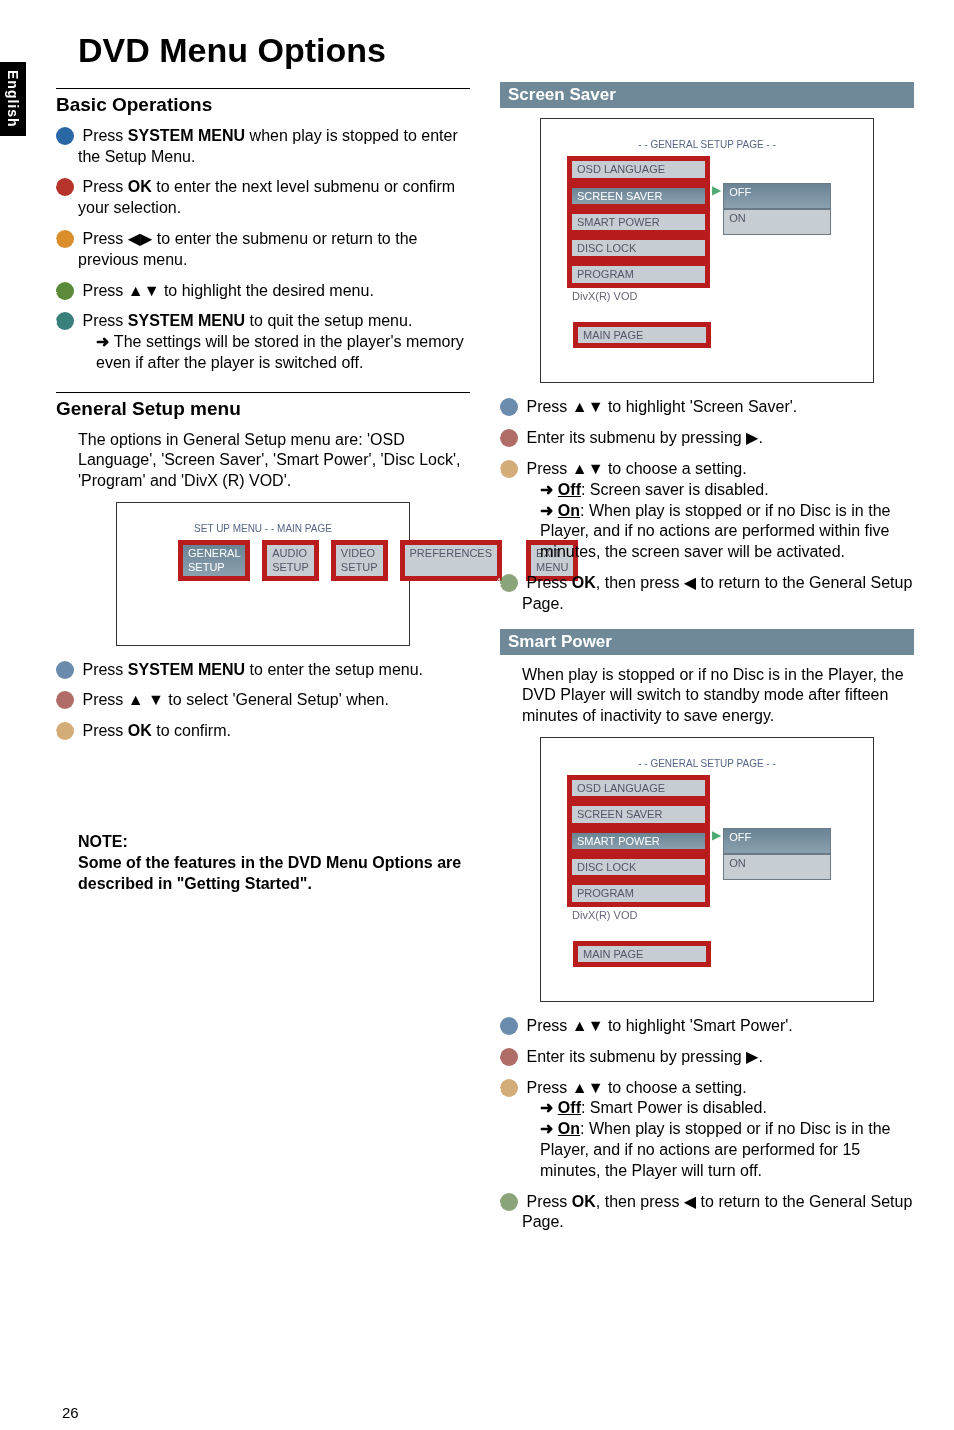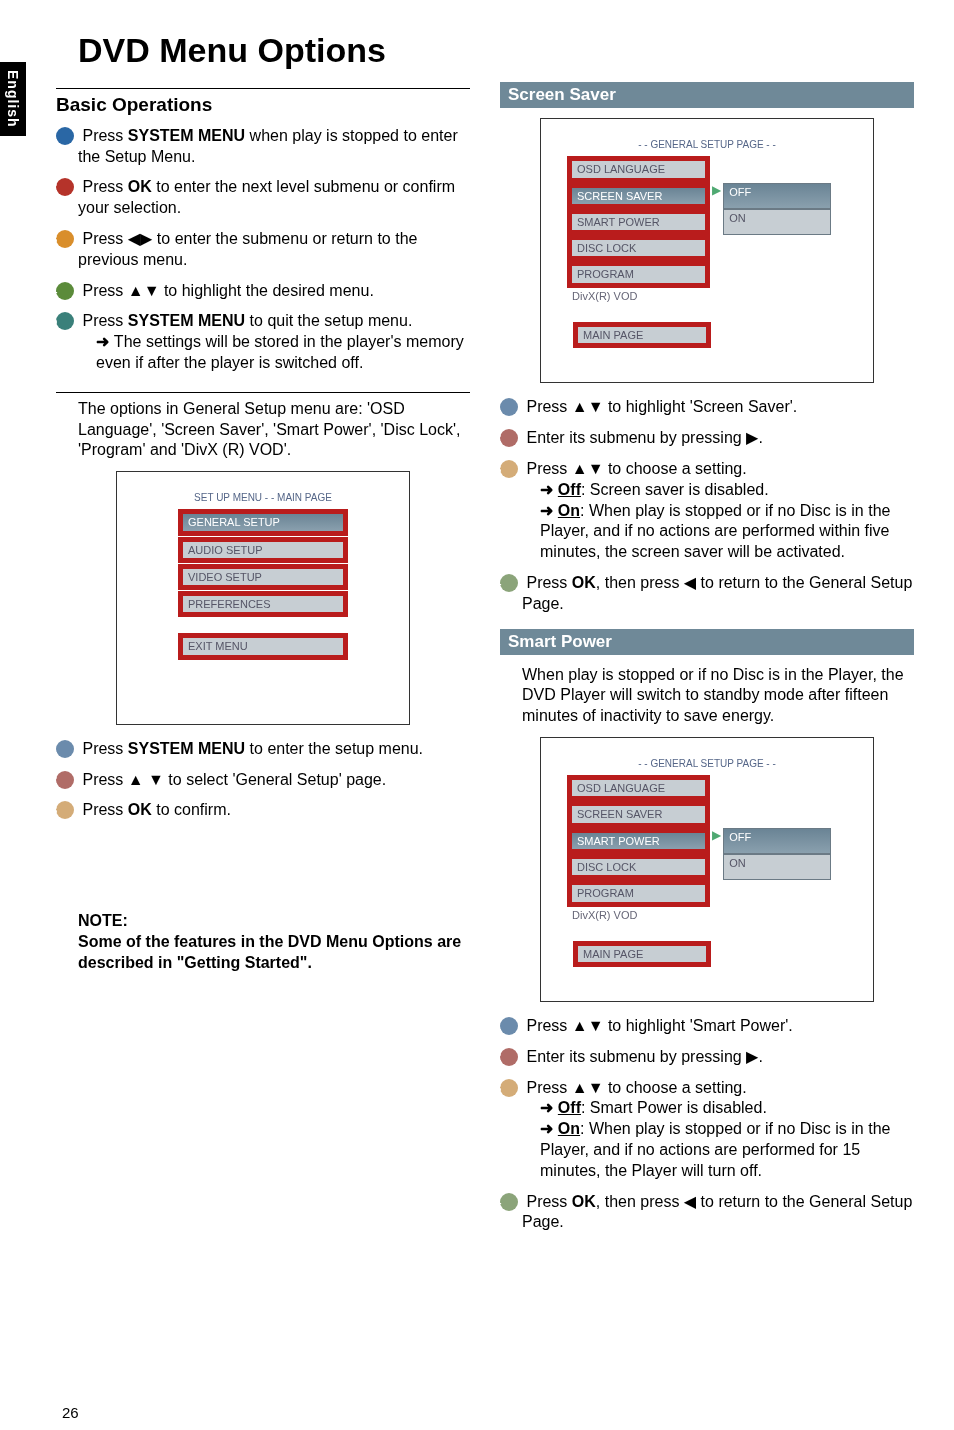--- a/index.html
+++ b/index.html
@@ -14,21 +14,21 @@
   .n1{background:#2a67a5}.n2{background:#b5332a}.n3{background:#d98e2b}.n4{background:#5b8b3a}.n5{background:#3a807a}
   .dim .num{filter:grayscale(0.3) opacity(0.75)}
   .step{margin:6px 0 10px 22px;text-indent:-22px}
   .arrow{color:#000;font-weight:bold}
   .indent{margin-left:18px;text-indent:0}
   .body-txt{margin:6px 0 10px 22px;text-indent:0}
   .note{margin-top:90px;margin-left:22px}
   .banner{background:#6f8998;color:#fff;font-weight:bold;padding:2px 8px;font-size:17px;margin:0 0 10px}
   .osd{border:1px solid #333;width:300px;margin:0 auto 14px;padding:16px;font-family:Arial,Helvetica,sans-serif;font-size:11px;color:#445}
   .osd-title{text-align:center;color:#568;font-size:10px;padding:3px 0 5px}
-  .osd-left{width:135px;display:flex;flex-direction:column;gap:1px}
+  .osd-left{width:135px;display:flex;flex-direction:row;gap:12px}
   .osd-item{background:#c7ced3;border:5px solid #b91c1c;padding:1px 5px;margin:0 0 0 6px;color:#556}
   .osd-item.sel{background:linear-gradient(#6a8495,#8aa0ae);color:#fff}
   .osd-item.plain{background:none;border:none;color:#667;margin-left:6px}
   .osd-opt{background:#c7ced3;border:1px solid #6b7a85;padding:1px 5px;margin:0 0 0 0;color:#556;width:100px}
   .osd-opt.sel{background:linear-gradient(#6a8495,#8aa0ae);color:#fff}
   .osd-chevron{color:#4fa972;font-size:12px;padding:0 2px}
   .osd-main{margin:18px 0 8px 6px}
   .osd-main .osd-item{width:118px}
   .osd1{width:260px}
   .osd1 .osd-left{width:170px;margin:0 auto}
@@ -70,20 +70,21 @@
         <span class="num n4">4</span>
         <span class="tri">Press ▲▼ to highlight the desired menu.</span>
       </div>
       <div class="step">
         <span class="num n5">5</span>
         <span>Press </span><b>SYSTEM MENU</b><span> to quit the setup menu.</span>
         <div class="indent"><span class="arrow">➜ </span><span>The settings will be stored in the player's memory even if after the player is switched off.</span></div>
       </div>
 
       <hr class="hr" style="margin-top:18px">
+      <div class="sec-head">General Setup menu</div>
       <div class="body-txt">The options in General Setup menu are: 'OSD Language', 'Screen Saver', 'Smart Power', 'Disc Lock', 'Program' and 'DivX (R) VOD'.</div>
 
       <div class="osd osd1">
         <div class="osd-title">SET UP MENU - - MAIN PAGE</div>
         <div class="osd-left" style="margin:0 auto;width:170px">
           <div class="osd-item sel">GENERAL SETUP</div>
           <div class="osd-item">AUDIO SETUP</div>
           <div class="osd-item">VIDEO SETUP</div>
           <div class="osd-item">PREFERENCES</div>
           <div style="height:14px"></div>
@@ -91,21 +92,21 @@
         </div>
         <div style="height:48px"></div>
       </div>
 
       <div class="step dim">
         <span class="num n1">1</span>
         <span>Press </span><b>SYSTEM MENU</b><span> to enter the setup menu.</span>
       </div>
       <div class="step dim">
         <span class="num n2">2</span>
-        <span class="tri">Press ▲ ▼ to select 'General Setup' page.</span>
+        <span class="tri">Press ▲ ▼ to select 'General Setup' when.</span>
       </div>
       <div class="step dim">
         <span class="num n3">3</span>
         <span>Press </span><b>OK</b><span> to confirm.</span>
       </div>
 
       <div class="note">
         <b>NOTE:</b><br>
         <b>Some of the features in the DVD Menu Options are described in "Getting Started".</b>
       </div>

